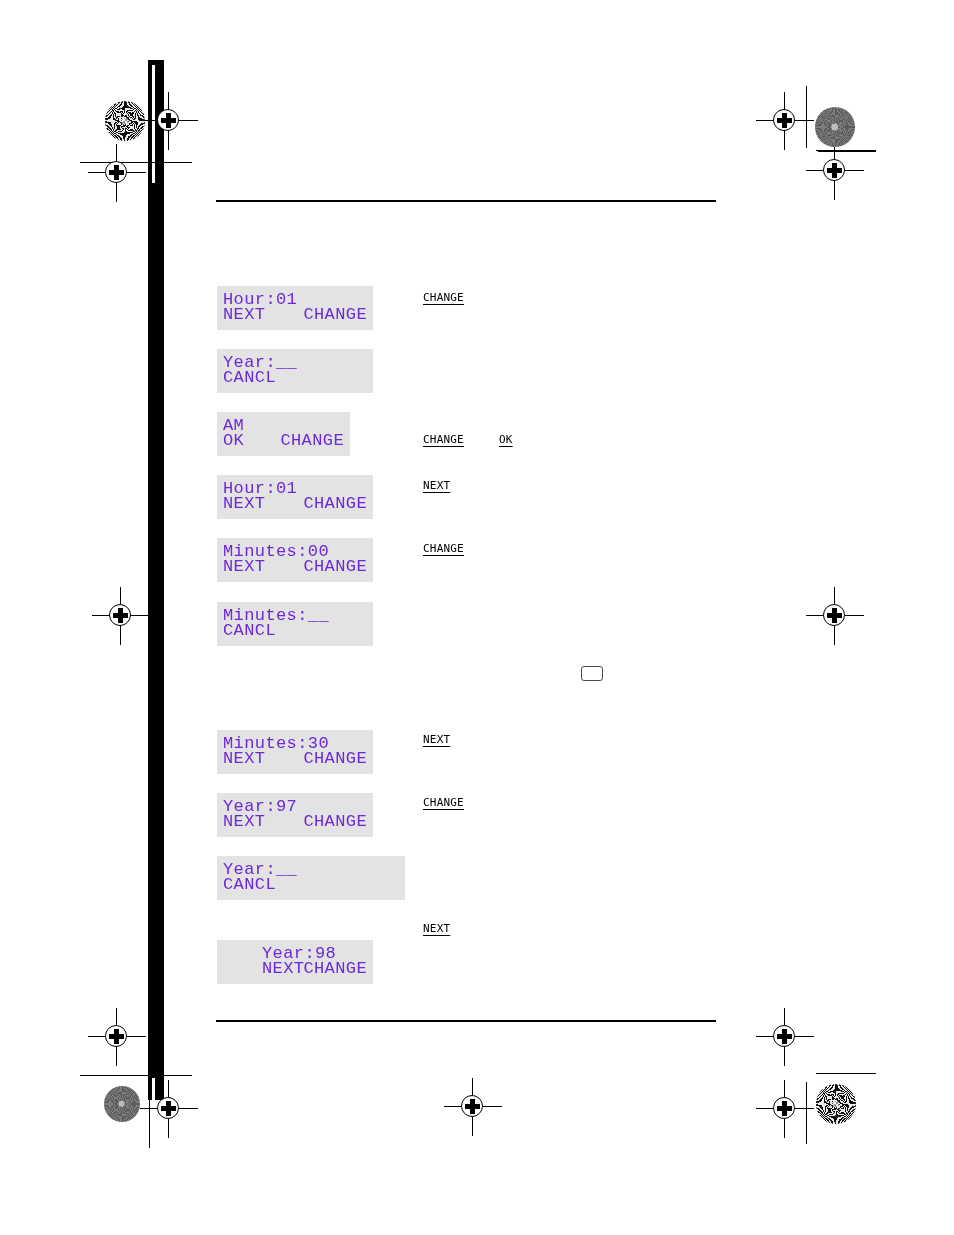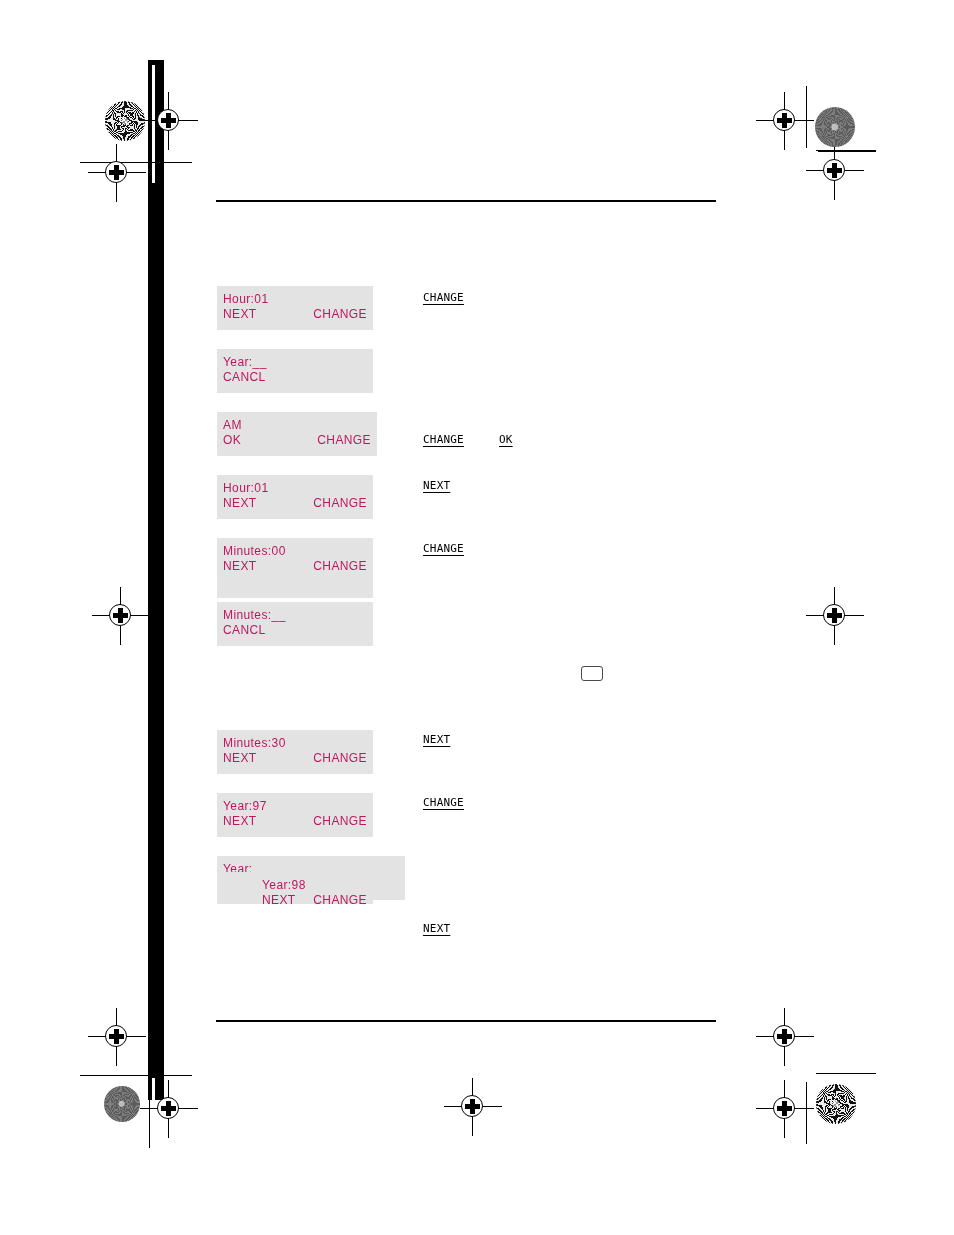--- a/index.html
+++ b/index.html
@@ -96,24 +96,24 @@
   .rule {
     position: absolute;
     background: #000;
     height: 2px;
   }
 
   .lcd {
     position: absolute;
     background: #e3e3e3;
     box-sizing: border-box;
-    font-family: Liberation Sans, sans-serif;
-    font-size: 12px;
+    font-family: Liberation Mono, monospace;
+    font-size: 17px;
     line-height: 15px;
-    color: #be185d;
+    color: #6d28d9;
     letter-spacing: 0.4px;
     padding: 6px 0 0 6px;
   }
   .lcd .line {
     position: relative;
     height: 15px;
     white-space: pre;
   }
   .lcd .lft { position: absolute; left: 0; top: 0; }
   .lcd .rgt { position: absolute; right: 6px; top: 0; }
@@ -285,21 +285,21 @@
     <div class="line">
       <span class="lft">Year:__</span>
       <span class="rgt"></span>
     </div>
     <div class="line">
       <span class="lft">CANCL</span>
       <span class="rgt"></span>
     </div>
   </div>
 
-  <div class="lcd" style="left:217px; top:412px; width:160px; height:44px;">
+  <div class="lcd" style="left:217px; top:412px; width:133px; height:44px;">
     <div class="line">
       <span class="lft">AM</span>
       <span class="rgt"></span>
     </div>
     <div class="line">
       <span class="lft">OK</span>
       <span class="rgt">CHANGE</span>
     </div>
   </div>
   <div class="keylabel" style="left:423px; top:433px;">CHANGE</div>
@@ -310,21 +310,21 @@
       <span class="lft">Hour:01</span>
       <span class="rgt"></span>
     </div>
     <div class="line">
       <span class="lft">NEXT</span>
       <span class="rgt">CHANGE</span>
     </div>
   </div>
   <div class="keylabel" style="left:423px; top:479px;">NEXT</div>
 
-  <div class="lcd" style="left:217px; top:538px; width:156px; height:60px;">
+  <div class="lcd" style="left:217px; top:538px; width:156px; height:44px;">
     <div class="line">
       <span class="lft">Minutes:00</span>
       <span class="rgt"></span>
     </div>
     <div class="line">
       <span class="lft">NEXT</span>
       <span class="rgt">CHANGE</span>
     </div>
   </div>
   <div class="keylabel" style="left:423px; top:542px;">CHANGE</div>
@@ -370,21 +370,21 @@
     <div class="line">
       <span class="lft">Year:__</span>
       <span class="rgt"></span>
     </div>
     <div class="line">
       <span class="lft">CANCL</span>
       <span class="rgt"></span>
     </div>
   </div>
 
-  <div class="lcd" style="left:217px; top:872px; width:156px; height:32px;padding-left:45px;">
+  <div class="lcd" style="left:217px; top:940px; width:156px; height:44px;padding-left:45px;">
     <div class="line">
       <span class="lft">Year:98</span>
       <span class="rgt"></span>
     </div>
     <div class="line">
       <span class="lft">NEXT</span>
       <span class="rgt">CHANGE</span>
     </div>
   </div>
   <div class="keylabel" style="left:423px; top:922px;">NEXT</div>

